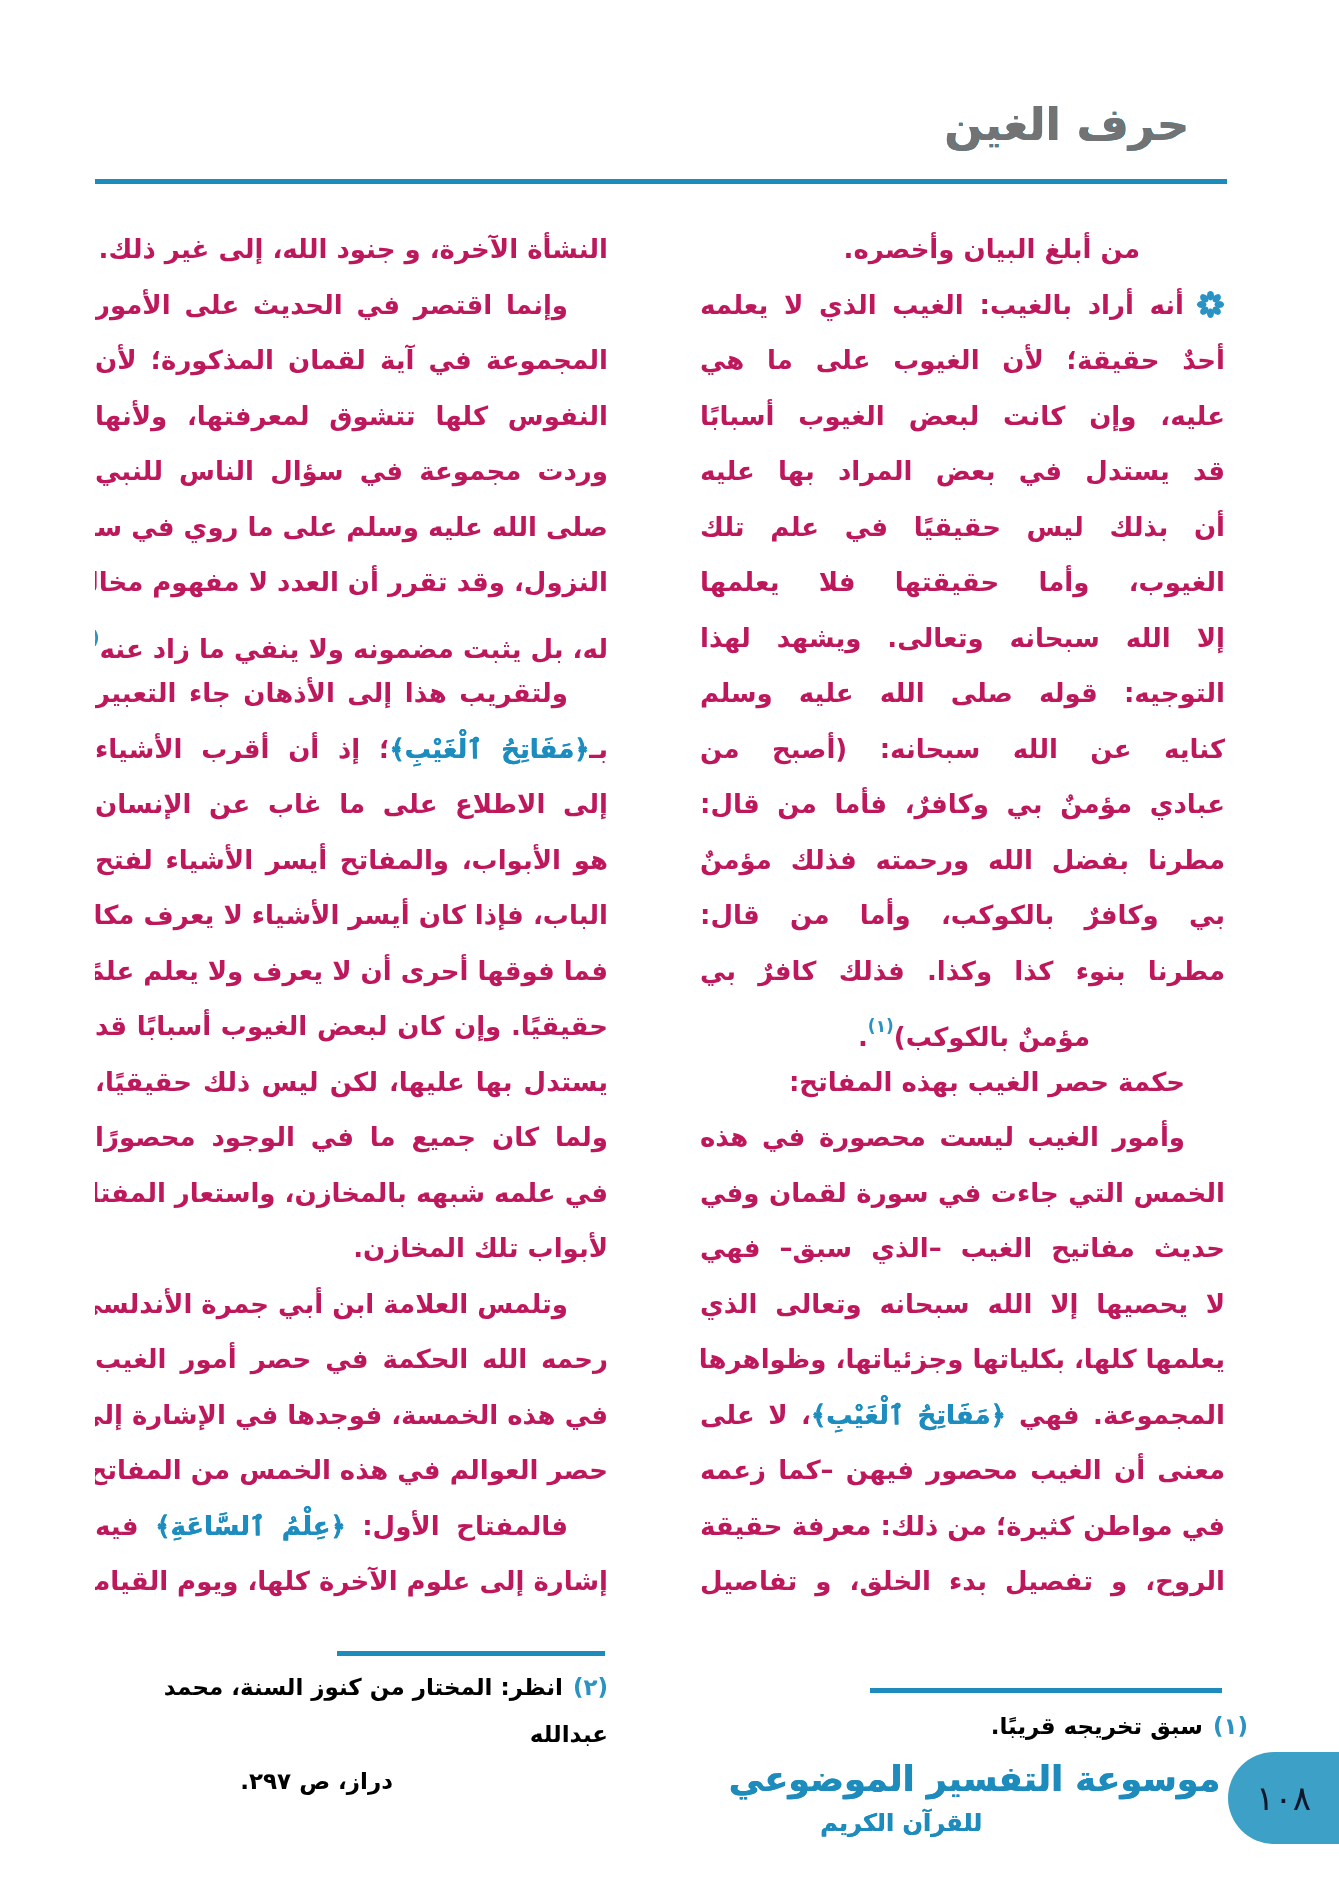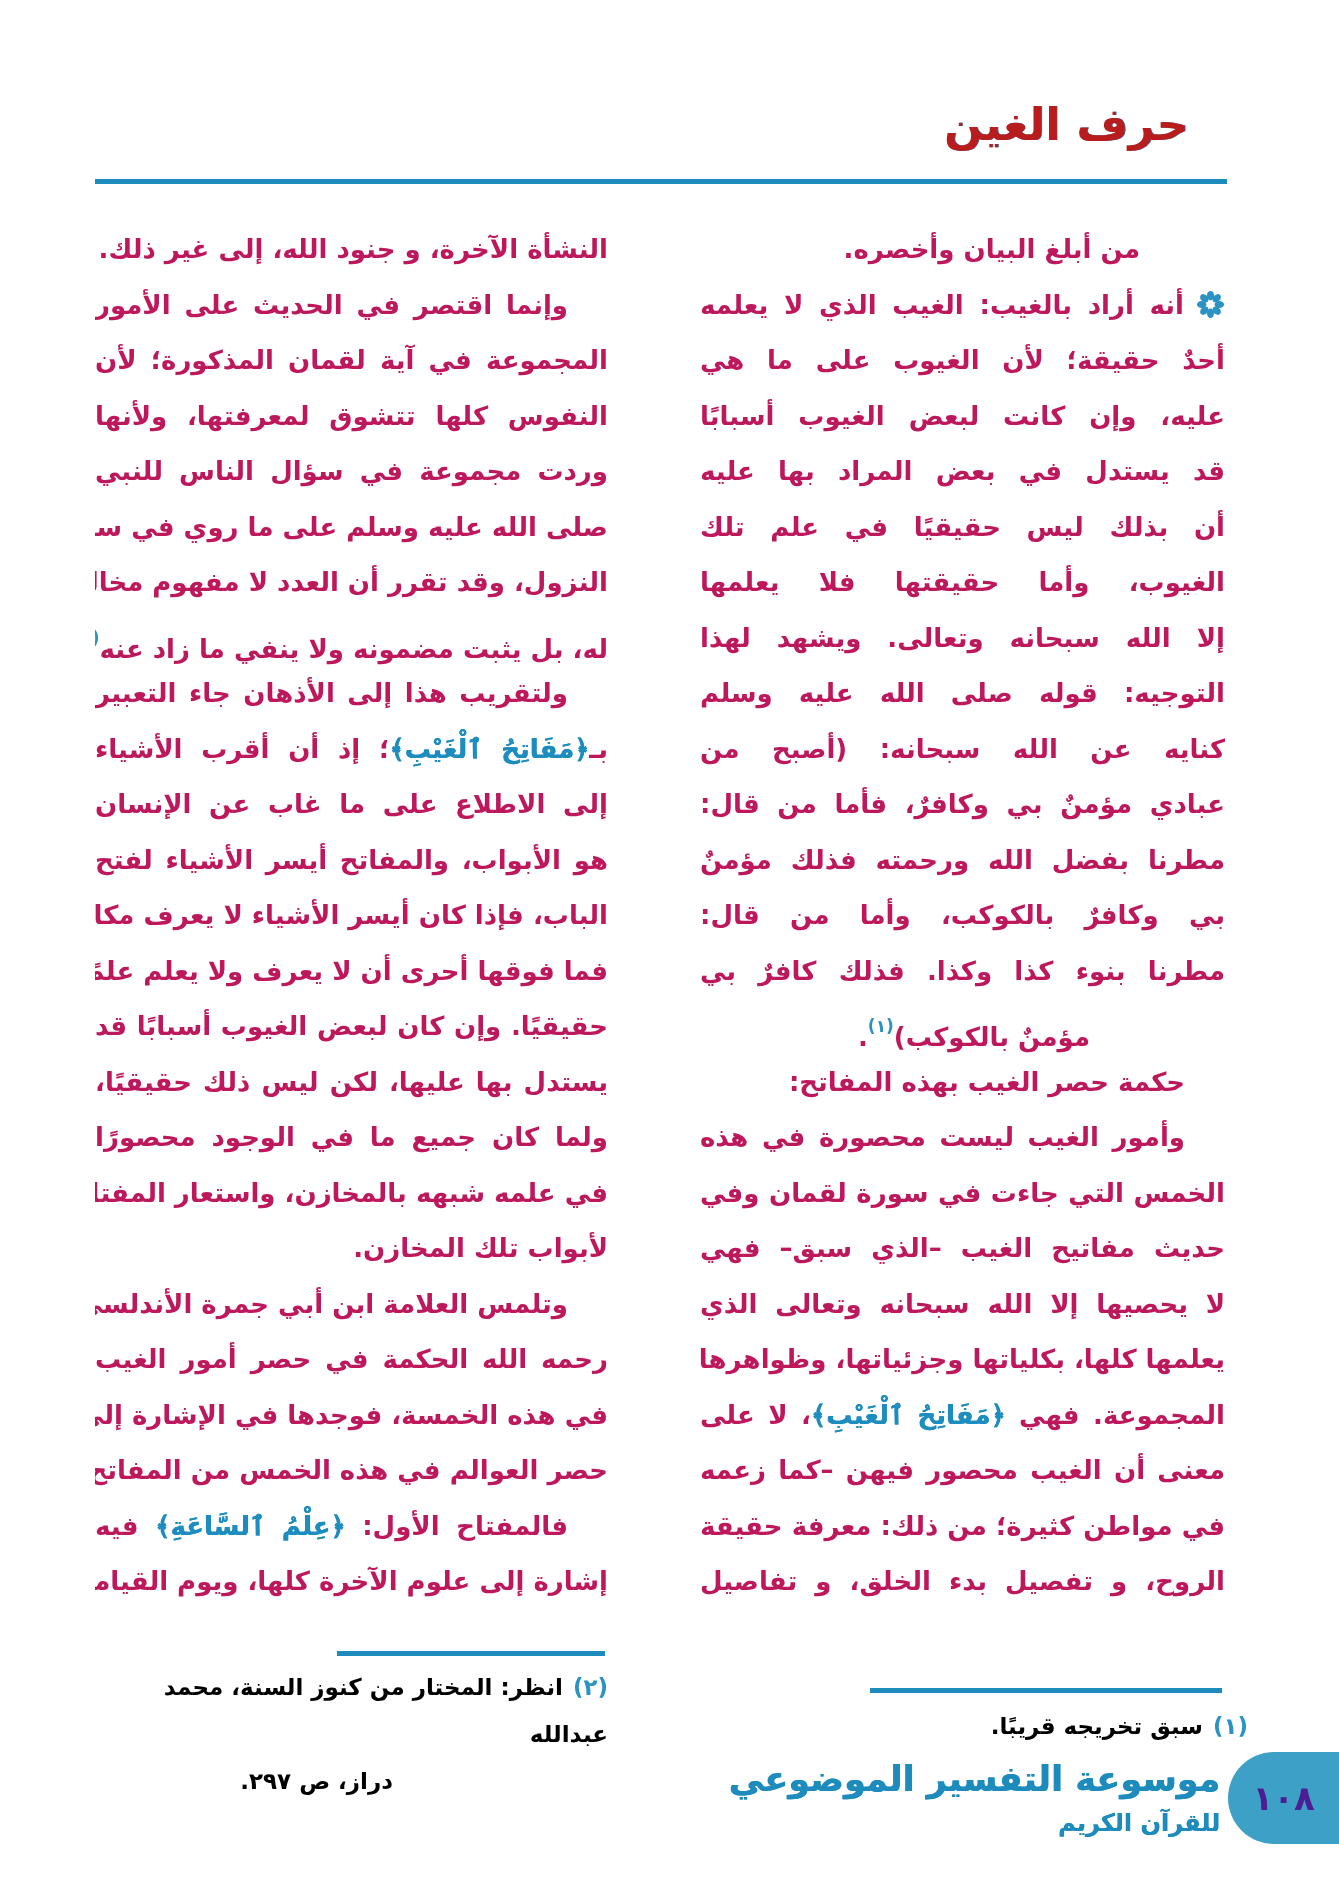--- a/index.html
+++ b/index.html
@@ -11,21 +11,21 @@
     font-family:"DejaVu Sans", sans-serif;
     color:#000;
     overflow:hidden;
     direction:rtl;
   }
   .calligraphy{font-weight:bold;}
   .header-title{
     position:absolute;
     top:98px;right:150px;
     font-size:45px;
-    color:#b91c1c;
+    color:#737373;
     text-shadow:0.6px 0 0 #1d8bbc;
     white-space:nowrap;
   }
   .header-rule{
     position:absolute;
     left:95px;top:179px;
     width:1132px;height:5px;
     background:#1d8bbc;
   }
   .column{
@@ -75,21 +75,21 @@
   }
   .footnote-right{left:723px;top:1703px;width:525px;}
   .footnote-left{left:95px;top:1664px;width:513px;}
   .fn-line{line-height:47px;}
   .fn-line2{padding-right:215px;}
   .fn-marker{color:#2a93c4;margin-left:10px;}
   .logo{
     position:absolute;
     left:820px;top:1748px;
     width:400px;
-    text-align:right;
+    text-align:left;
     color:#1d8bbc;
     direction:rtl;
   }
   .logo-line1{
     font-size:35px;
     line-height:62px;
     text-shadow:0.7px 0 0 #1d8bbc;
     white-space:nowrap;
   }
   .logo-line2{
@@ -99,23 +99,23 @@
   }
   .page-number-box{
     position:absolute;
     left:1228px;top:1752px;
     width:111px;height:92px;
     background:#3da1c7;
     border-radius:46px 0 0 46px;
     display:flex;align-items:center;justify-content:center;
   }
   .page-number-box span{
-    color:#4c1d95;
+    color:#0f172a;
     font-size:34px;
-    font-weight:bold;
+    font-weight:normal;
     letter-spacing:4px;
   }
 </style>
 </head>
 <body>
 
 <div class="page">
 
   <div class="header-title calligraphy">حرف الغين</div>
 

